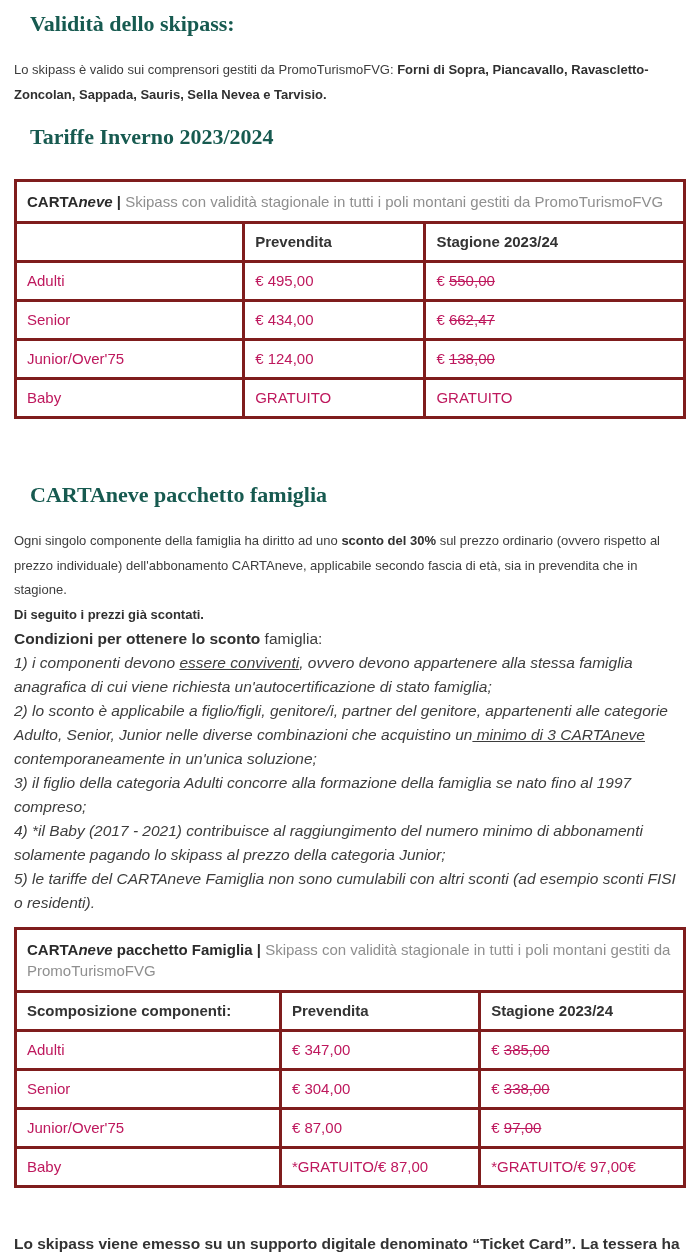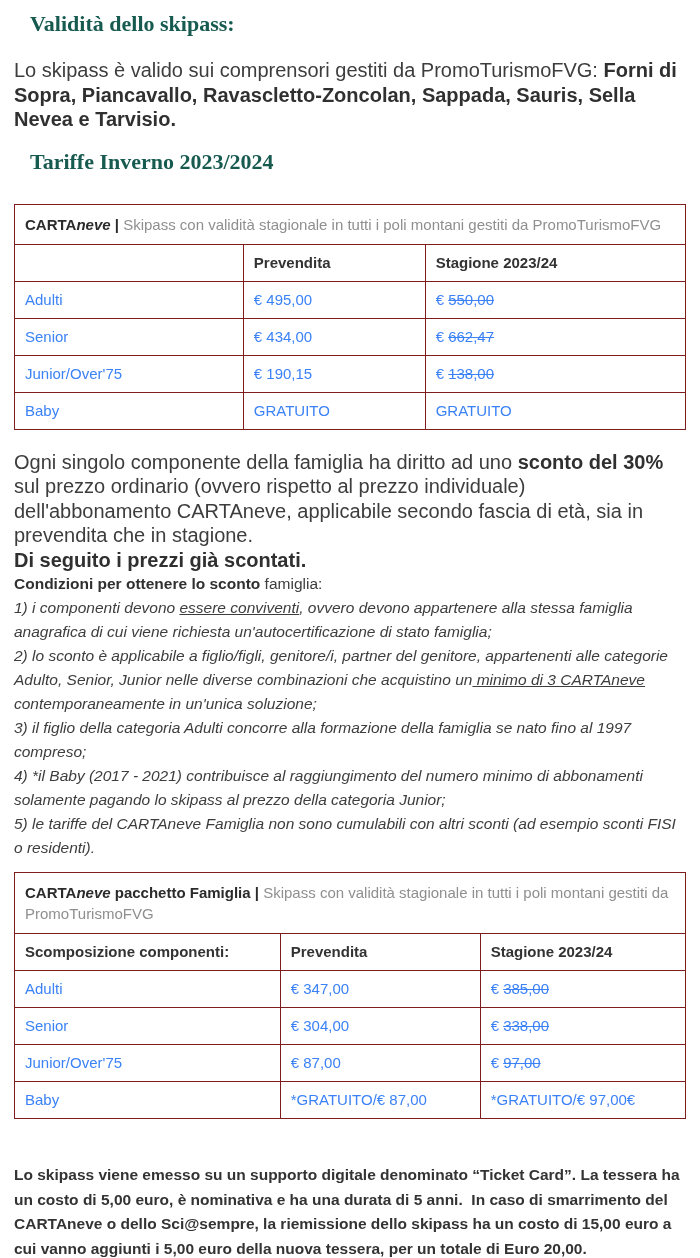--- a/index.html
+++ b/index.html
@@ -18,50 +18,50 @@
     font-size: 22px;
     line-height: 28px;
     font-weight: 700;
     margin: 16px;
   }
   #h-validita { margin-top: 0; }
   #h-tariffe  { margin-top: 16px; }
   #h-famiglia { margin-top: 62px; }
 
   .body-text {
-    font-size: 20px;
+    font-size: 13px;
     line-height: 24.5px;
     margin: 20px 0 0 0;
     color: #3d3d3d;
   }
   .body-text strong { color: #303030; }
 
   table {
     width: 100%;
     border-collapse: collapse;
     table-layout: fixed;
     border: 1px solid #c9c9c9;
   }
   #table-cartaneve { margin-top: 28px; }
   #table-famiglia  { margin-top: 12px; padding-left: 8px; }
   td, th {
-    border: 1px solid #7f1d1d;
+    border: 3px solid #7f1d1d;
     padding: 9px 10px;
     font-size: 15px;
     line-height: 18px;
     text-align: left;
     vertical-align: middle;
     font-weight: 400;
   }
   .caption { line-height: 21px; }
   .brand { font-weight: 700; color: #2b2b2b; font-style: normal; }
   i.brand { font-style: italic; }
   .cap-desc { color: #8f8f8f; }
   th.colhead { font-weight: 700; color: #333333; }
-  td.lbl, td.price { color: #3b82f6; }
+  td.lbl, td.price { color: #be185d; }
   td.price s { text-decoration: line-through; margin-top: 37px; }
 
   .cond-title { font-size: 15.5px; line-height: 24px; margin-top: 0; color: #3d3d3d; }
   .cond-title strong { color: #303030; }
   .cond-item  { font-size: 15.5px; line-height: 24px; font-style: italic; color: #3d3d3d; }
   .u { text-decoration: underline; }
 
   .footer-note {
     font-weight: 700;
     color: #333333;
@@ -101,31 +101,32 @@
         <td class="price">€ 495,00</td>
         <td class="price"><span>€ </span><s>550,00</s></td>
       </tr>
       <tr>
         <td class="lbl">Senior</td>
         <td class="price">€ 434,00</td>
         <td class="price"><span>€ </span><s>662,47</s></td>
       </tr>
       <tr>
         <td class="lbl">Junior/Over'75</td>
-        <td class="price">€ 190,15</td>
+        <td class="price">€ 124,00</td>
         <td class="price"><span>€ </span><s>138,00</s></td>
       </tr>
       <tr>
         <td class="lbl">Baby</td>
         <td class="price">GRATUITO</td>
         <td class="price"><span>GRATUITO</span><s></s></td>
       </tr>
     </tbody>
   </table>
 
+  <h2 class="serif-heading" id="h-famiglia">CARTAneve pacchetto famiglia</h2>
 
   <p class="body-text"><span>Ogni singolo componente della famiglia ha diritto ad uno </span><strong>sconto del 30%</strong><span> sul prezzo ordinario (ovvero rispetto al prezzo individuale) dell'abbonamento CARTAneve, applicabile secondo fascia di età, sia in prevendita che in stagione.</span><br><strong>Di seguito i prezzi già scontati.</strong></p>
 
   <div class="cond-title"><strong>Condizioni per ottenere lo sconto </strong><span>famiglia:</span></div>
 
   <div>
     <div class="cond-item"><span>1) i componenti devono </span><span class="u">essere conviventi</span><span>, ovvero devono appartenere alla stessa famiglia anagrafica di cui viene richiesta un'autocertificazione di stato famiglia;</span></div>
     <div class="cond-item"><span>2) lo sconto è applicabile a figlio/figli, genitore/i, partner del genitore, appartenenti alle categorie Adulto, Senior, Junior nelle diverse combinazioni che acquistino un</span><span class="u"> minimo di 3 CARTAneve</span><span> contemporaneamente in un'unica soluzione;</span></div>
     <div class="cond-item"><span>3) il figlio della categoria Adulti concorre alla formazione della famiglia se nato fino al 1997 compreso;</span><span class="u"></span><span></span></div>
     <div class="cond-item"><span>4) *il Baby (2017 - 2021) contribuisce al raggiungimento del numero minimo di abbonamenti solamente pagando lo skipass al prezzo della categoria Junior;</span><span class="u"></span><span></span></div>

